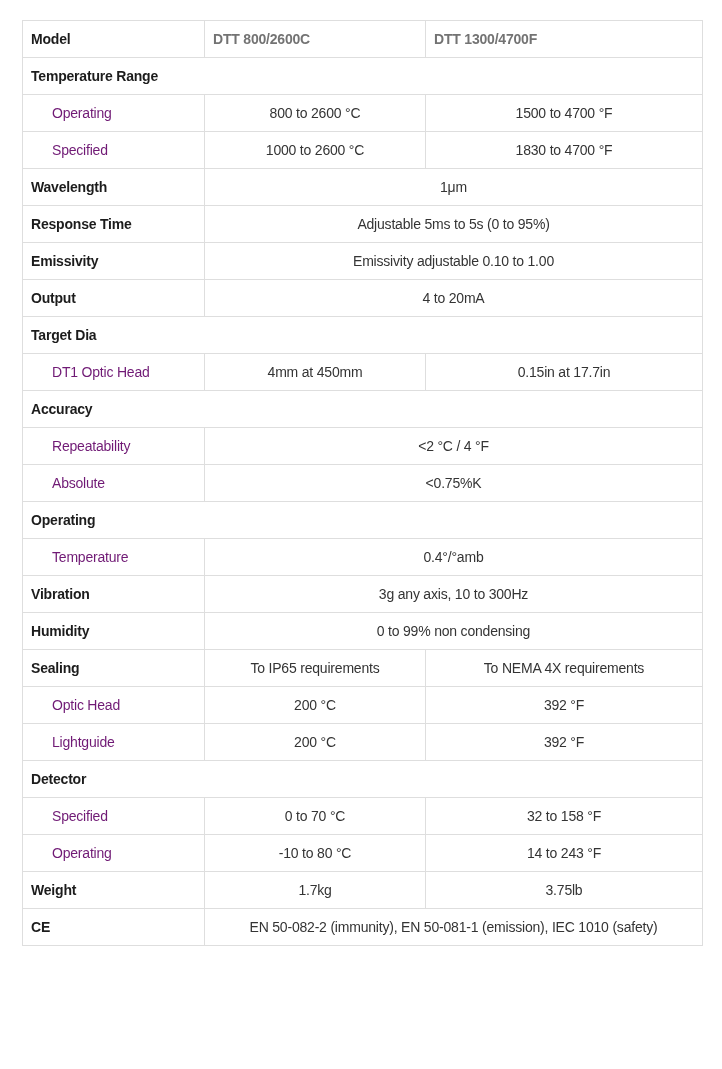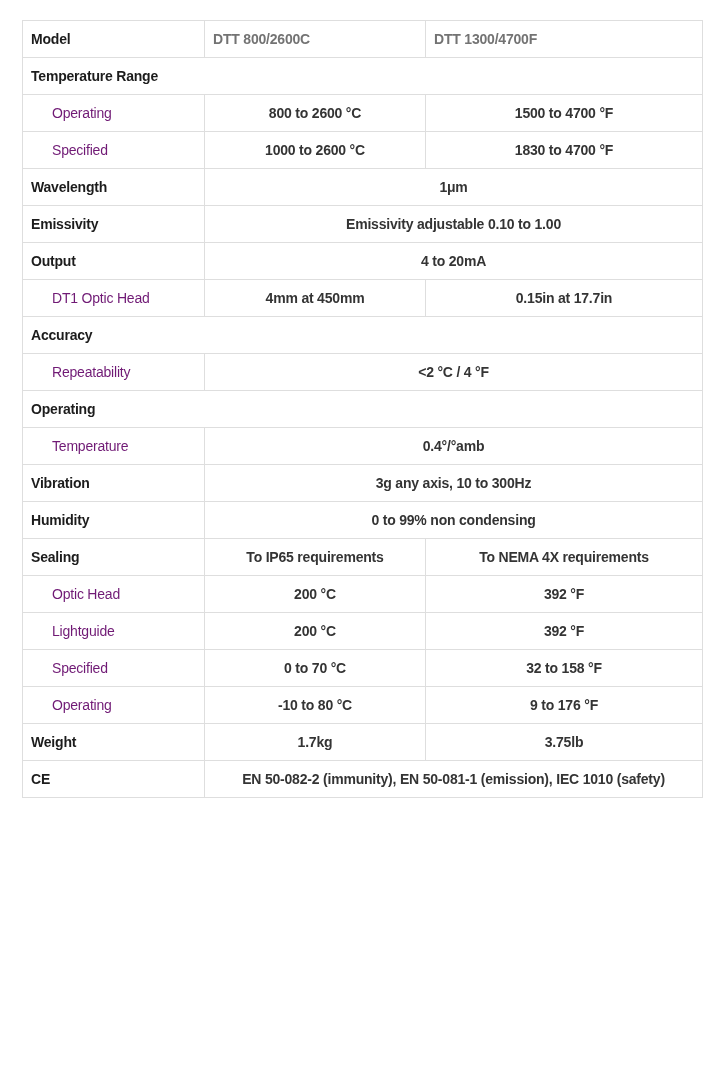--- a/index.html
+++ b/index.html
@@ -47,21 +47,20 @@
     color: #1c1c1c;
   }
   table.spec td.sub-label {
     text-align: left;
     padding-left: 29px;
     font-weight: normal;
     color: #701a75;
   }
   table.spec td.value {
     text-align: center;
-    font-weight: bold;
   }
 </style>
 </head>
 <body>
 
 <div class="page">
   <table class="spec">
     <colgroup>
       <col style="width:182px">
       <col style="width:221px">
@@ -86,38 +85,49 @@
         <tr>
           <td class="sub-label">Specified</td>
           <td class="value">1000 to 2600 °C</td>
           <td class="value">1830 to 4700 °F</td>
         </tr>
         <tr>
           <td class="label">Wavelength</td>
           <td class="value" colspan="2">1μm</td>
         </tr>
         <tr>
+          <td class="label">Response Time</td>
+          <td class="value" colspan="2">Adjustable 5ms to 5s (0 to 95%)</td>
+        </tr>
+        <tr>
           <td class="label">Emissivity</td>
           <td class="value" colspan="2">Emissivity adjustable 0.10 to 1.00</td>
         </tr>
         <tr>
           <td class="label">Output</td>
           <td class="value" colspan="2">4 to 20mA</td>
+        </tr>
+        <tr>
+          <td class="label" colspan="3">Target Dia</td>
         </tr>
         <tr>
           <td class="sub-label">DT1 Optic Head</td>
           <td class="value">4mm at 450mm</td>
           <td class="value">0.15in at 17.7in</td>
         </tr>
         <tr>
           <td class="label" colspan="3">Accuracy</td>
         </tr>
         <tr>
           <td class="sub-label">Repeatability</td>
           <td class="value" colspan="2">&lt;2 °C / 4 °F</td>
+        </tr>
+        <tr>
+          <td class="sub-label">Absolute</td>
+          <td class="value" colspan="2">&lt;0.75%K</td>
         </tr>
         <tr>
           <td class="label" colspan="3">Operating</td>
         </tr>
         <tr>
           <td class="sub-label">Temperature</td>
           <td class="value" colspan="2">0.4°/°amb</td>
         </tr>
         <tr>
           <td class="label">Vibration</td>
@@ -136,28 +146,31 @@
           <td class="sub-label">Optic Head</td>
           <td class="value">200 °C</td>
           <td class="value">392 °F</td>
         </tr>
         <tr>
           <td class="sub-label">Lightguide</td>
           <td class="value">200 °C</td>
           <td class="value">392 °F</td>
         </tr>
         <tr>
+          <td class="label" colspan="3">Detector</td>
+        </tr>
+        <tr>
           <td class="sub-label">Specified</td>
           <td class="value">0 to 70 °C</td>
           <td class="value">32 to 158 °F</td>
         </tr>
         <tr>
           <td class="sub-label">Operating</td>
           <td class="value">-10 to 80 °C</td>
-          <td class="value">9 to 176 °F</td>
+          <td class="value">14 to 243 °F</td>
         </tr>
         <tr>
           <td class="label">Weight</td>
           <td class="value">1.7kg</td>
           <td class="value">3.75lb</td>
         </tr>
         <tr>
           <td class="label">CE</td>
           <td class="value" colspan="2">EN 50-082-2 (immunity), EN 50-081-1 (emission), IEC 1010 (safety)</td>
         </tr>

